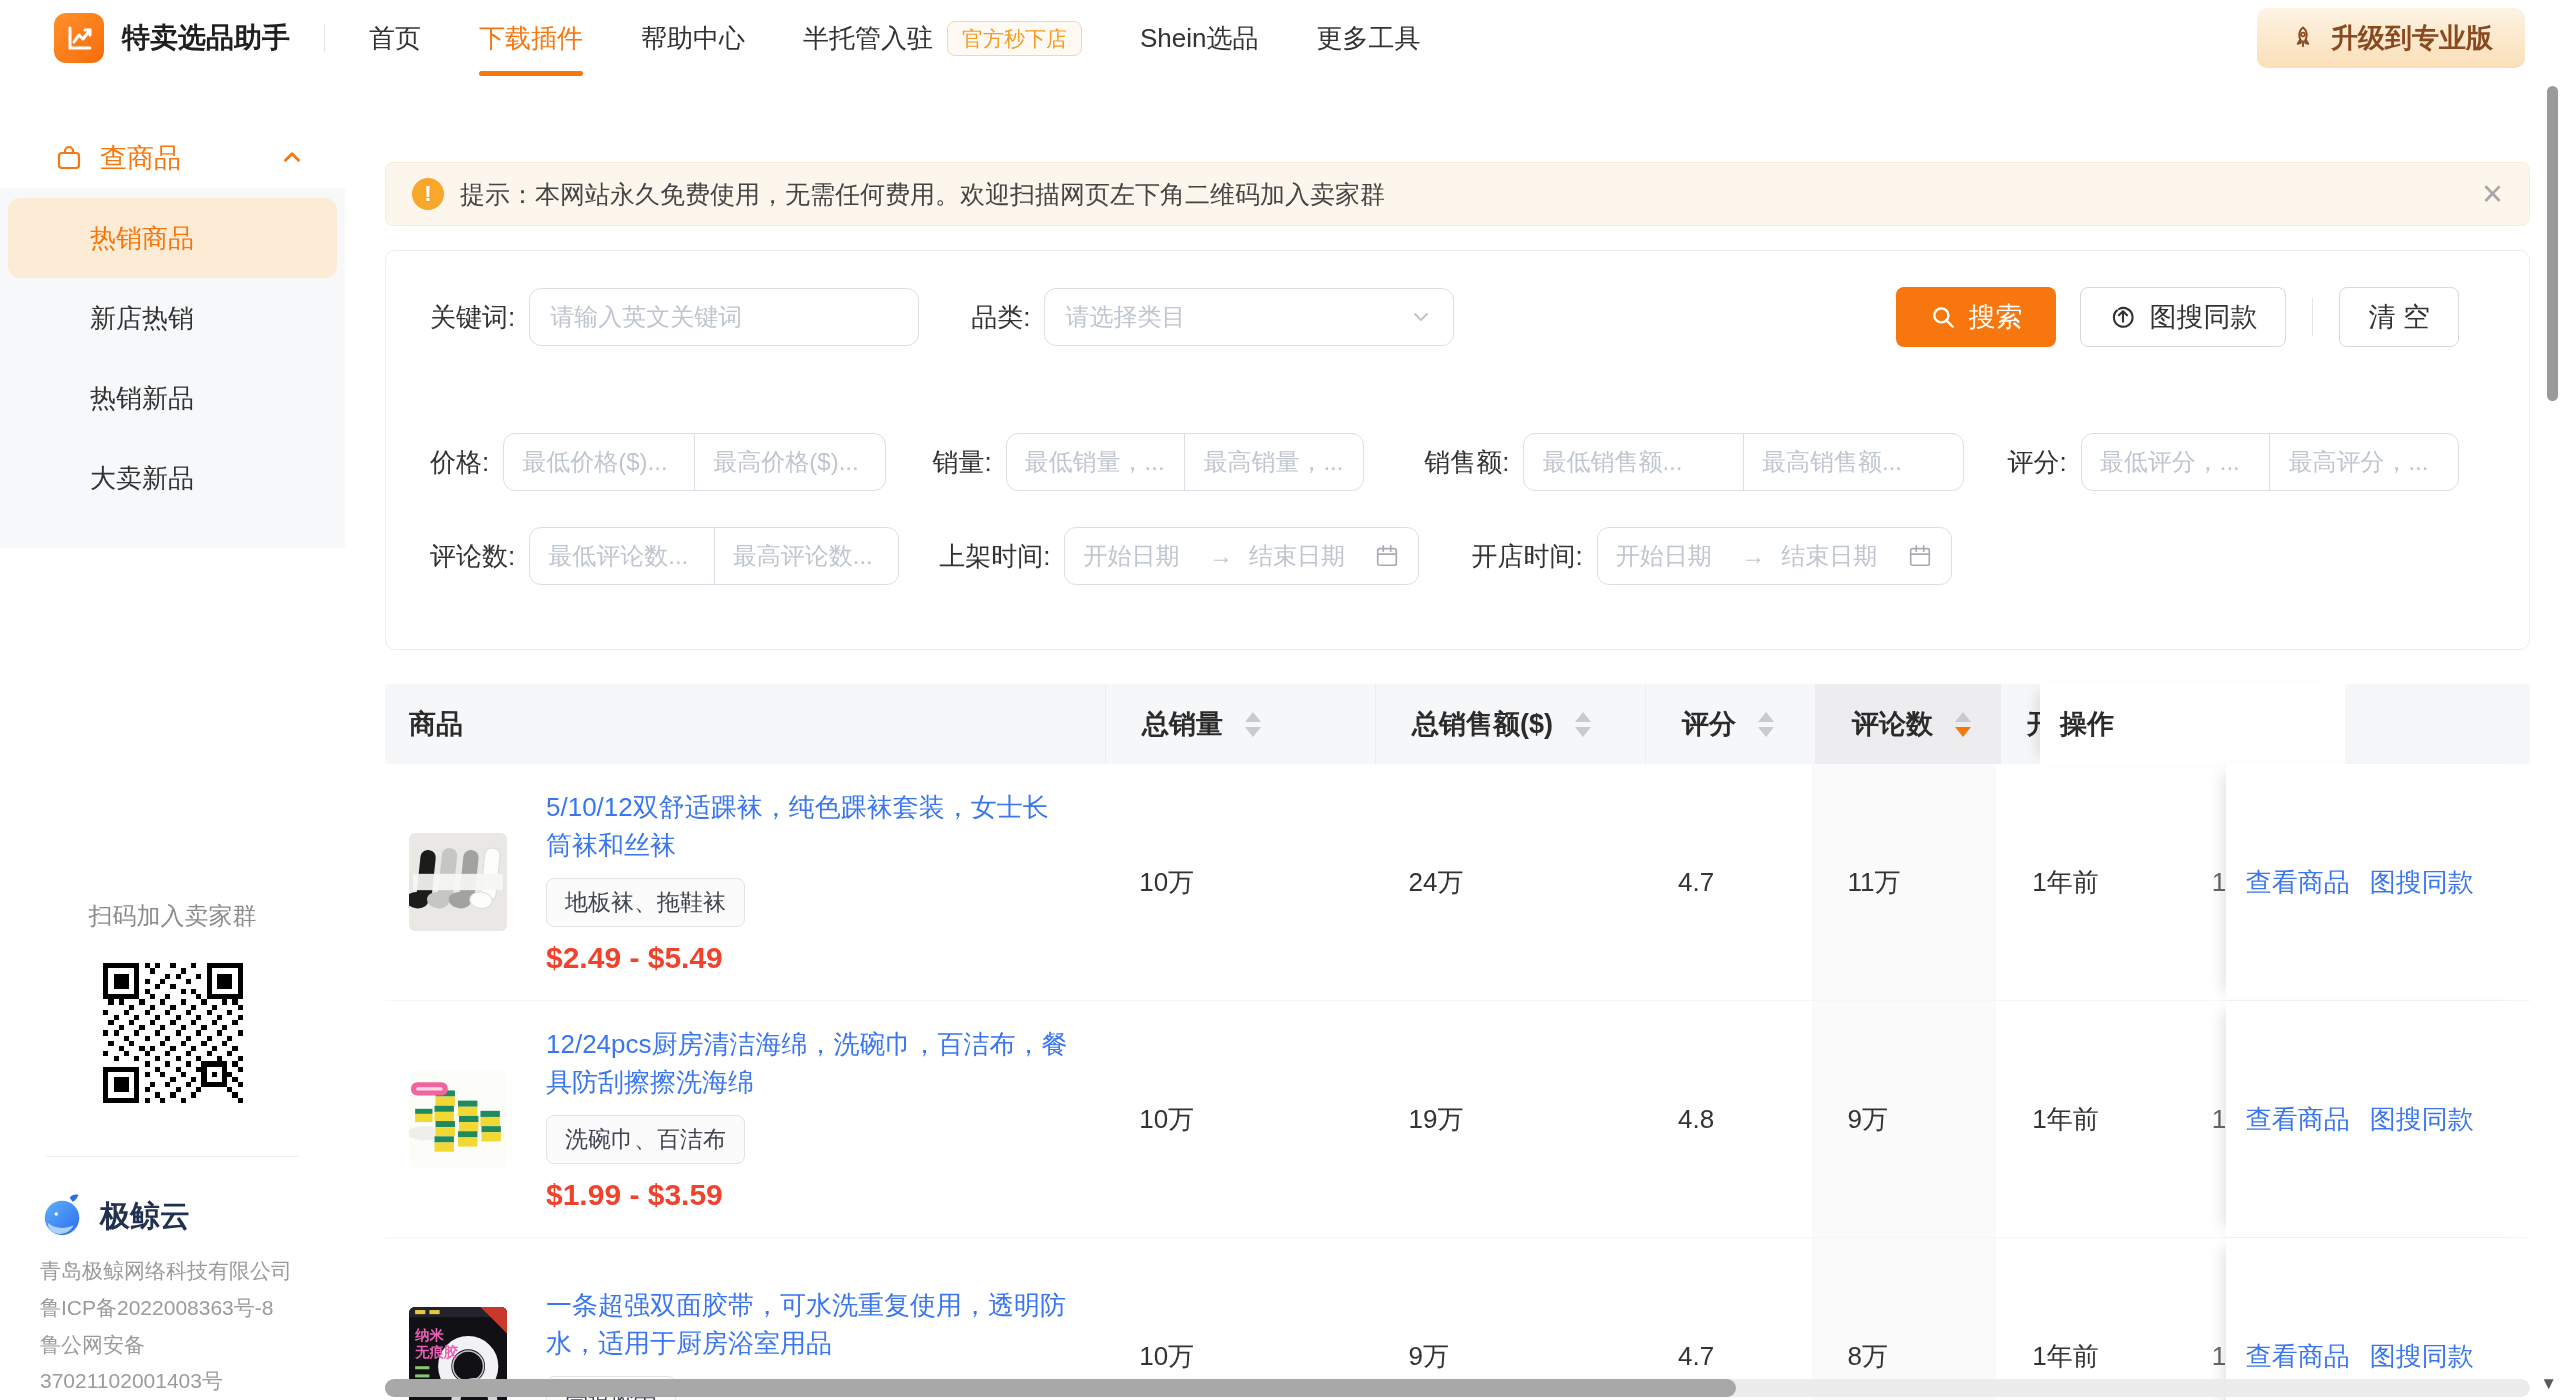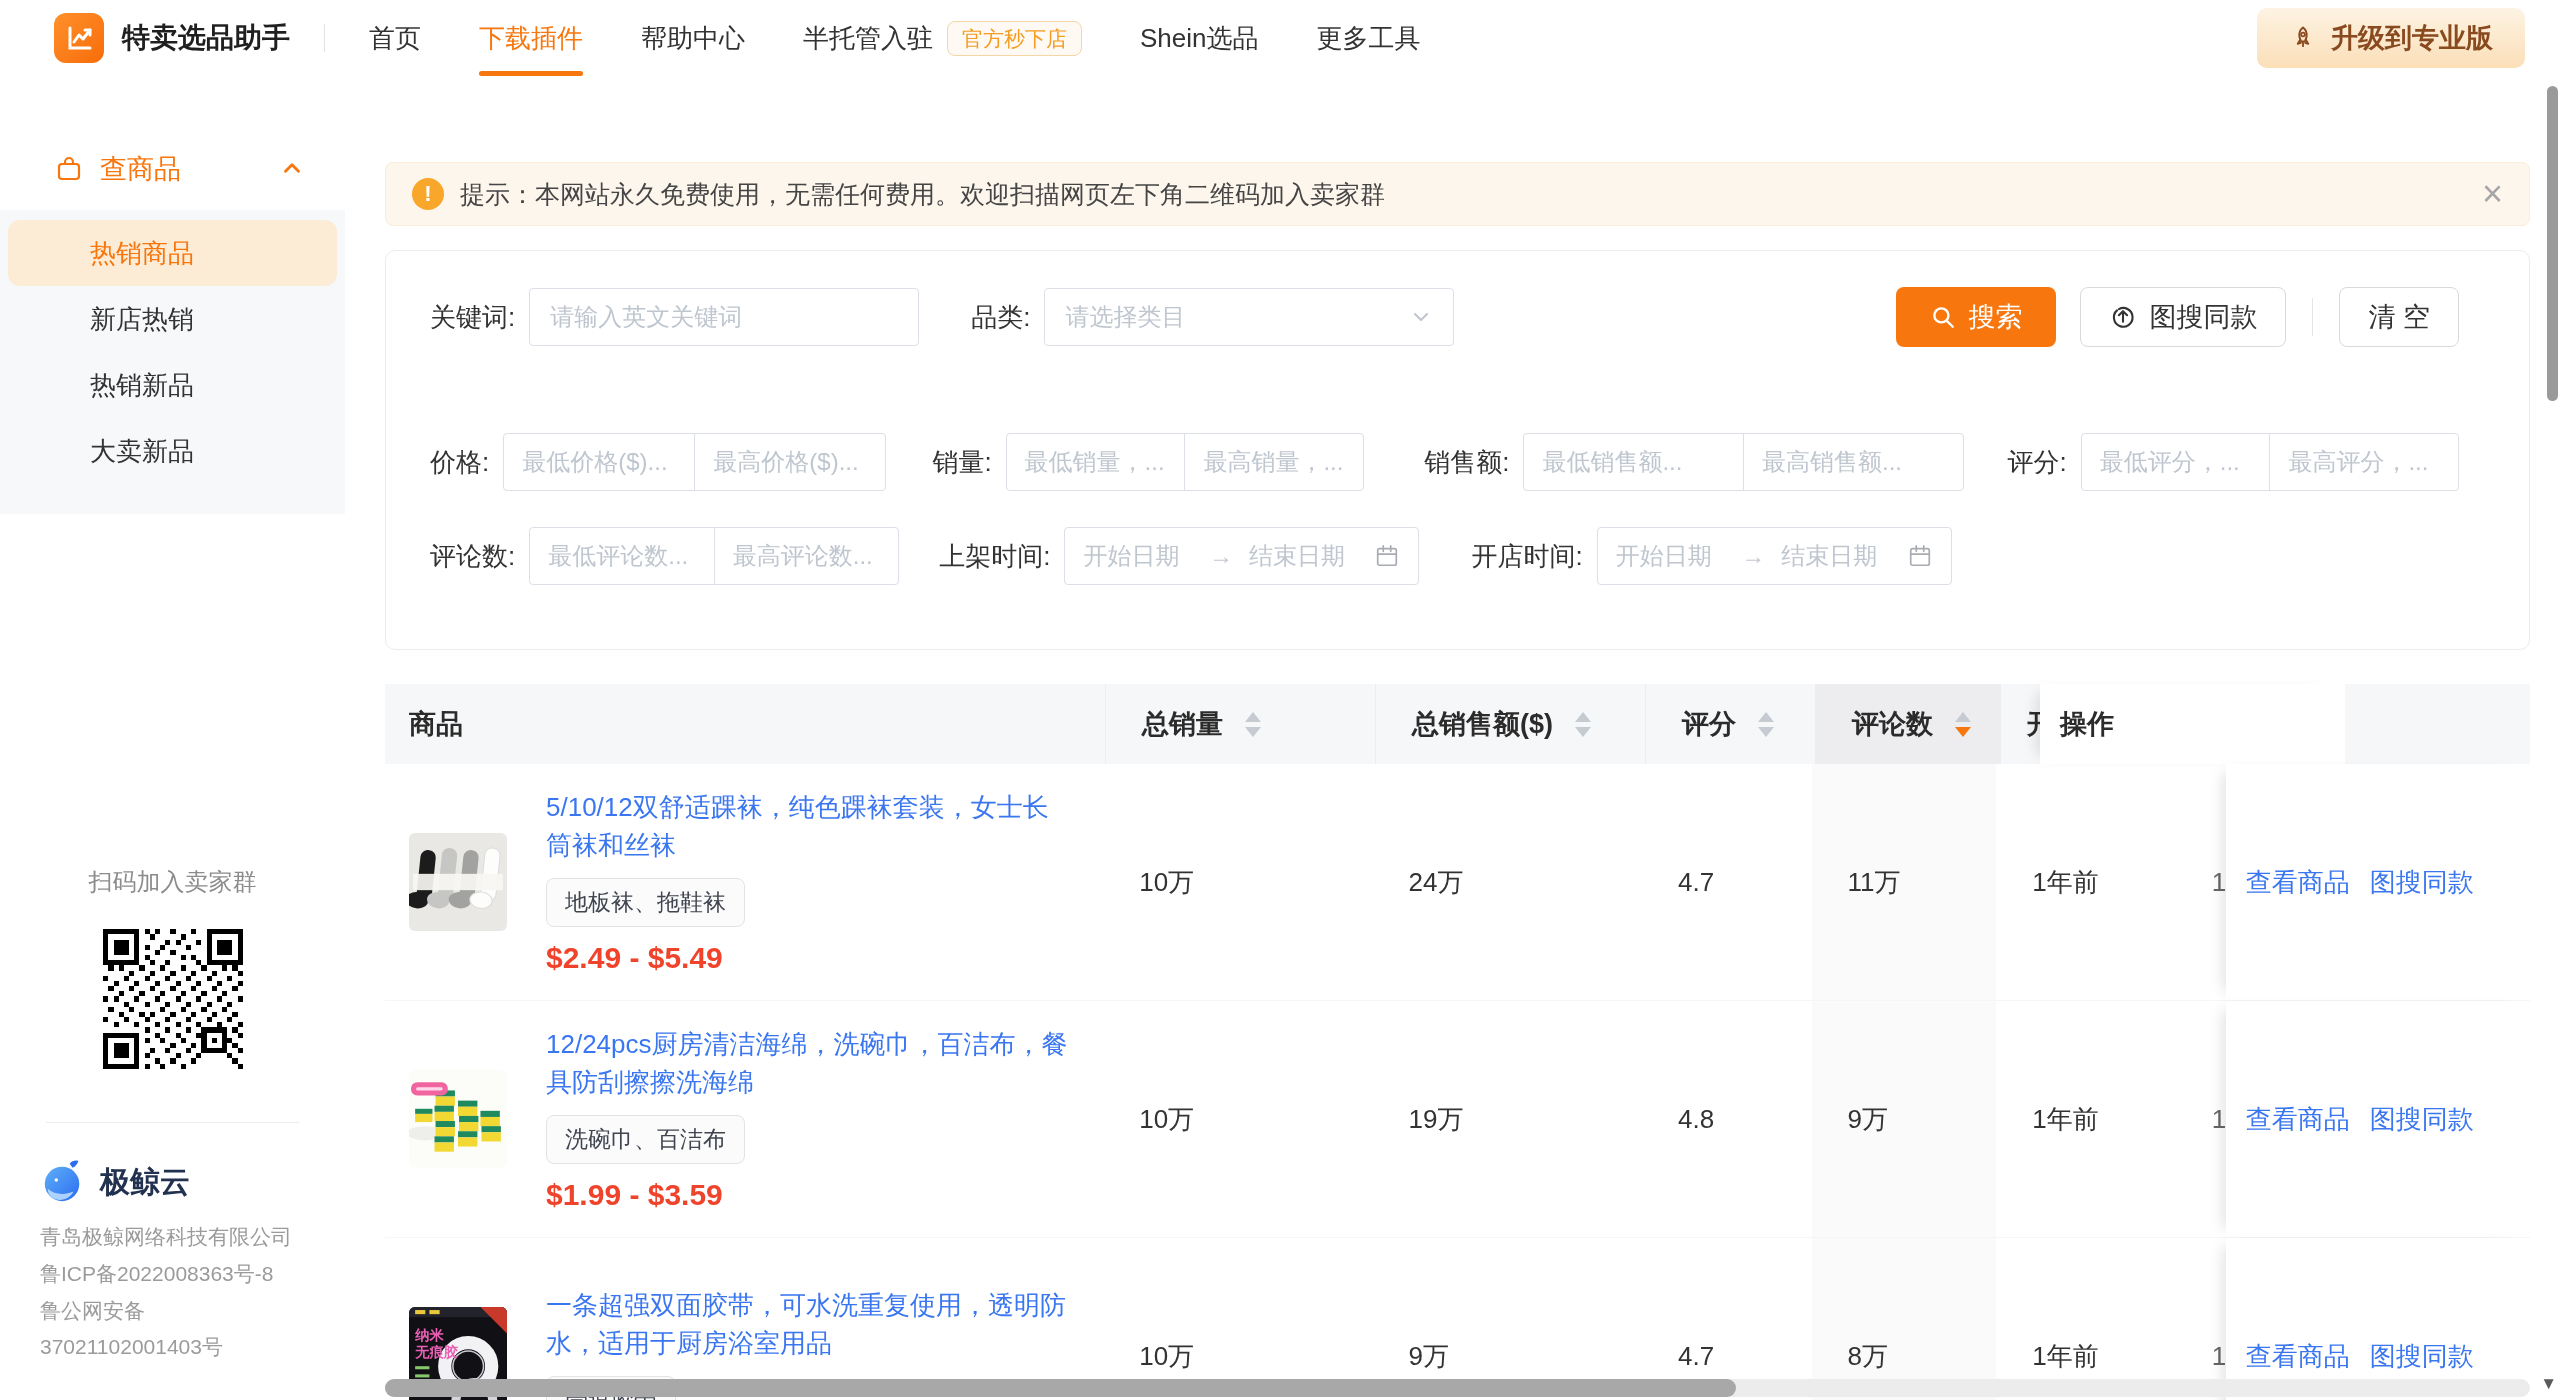--- a/index.html
+++ b/index.html
@@ -24,21 +24,21 @@
 
   
   .layout{display:flex;height:1324px}
 
   
   .sidebar{width:345px;flex:none;background:#fff;padding-top:52px;display:flex;flex-direction:column}
   .side-group-header{height:82px;display:flex;align-items:center;padding-left:54px;cursor:pointer}
   .side-group-label{color:#f7760d;font-size:27px;margin-left:16px}
   .side-chevron{margin-left:auto;margin-right:40px;display:flex}
   .side-menu{background:#f7f8fa;padding:10px 0 30px}
-  .side-item{height:66px;display:flex;align-items:center;padding-left:90px;font-size:26px;color:#333;cursor:pointer}
+  .side-item{height:80px;display:flex;align-items:center;padding-left:90px;font-size:26px;color:#333;cursor:pointer}
   .side-item.active{margin:0 8px;border-radius:12px;background:#fcecd5;color:#f7760d;padding-left:82px;font-weight:500}
   .qr-caption{margin-top:352px;text-align:center;color:#8c8c8c;font-size:24px}
   .qr-box{width:150px;height:150px;margin:26px auto 0;background:#fff}
   .side-divider{margin:48px 46px 0;border-top:1px solid #ededed}
   .side-footer{padding:36px 40px 0}
   .footer-brand{display:flex;align-items:center;gap:14px}
   .footer-brand-text{font-size:30px;font-weight:bold;color:#22314f}
   .footer-lines{margin-top:14px;color:#9b9b9b;font-size:21px;line-height:1.75}
 
   
@@ -49,21 +49,21 @@
        display:flex;align-items:center;justify-content:center;flex:none}
   .notice-text{margin-left:16px;font-size:25px;color:#454545}
   .notice-close{margin-left:auto;color:#a6a6a6;font-size:36px;line-height:1;cursor:pointer}
 
   
   .filter-panel{margin-top:24px;border:1px solid #e9ecf1;border-radius:10px;padding:36px 70px 64px 44px}
   .f-row{display:flex;align-items:center}
   .f-rowA{margin-bottom:86px}
   .f-rowB{margin-bottom:36px}
   .f-label{font-size:26px;color:#333;flex:none;white-space:nowrap}
-  .text-input,.select,.pair,.date-range{border:1px solid #dcdfe6;border-radius:4px;height:58px;margin-left:14px;background:#fff}
+  .text-input,.select,.pair,.date-range{border:1px solid #dcdfe6;border-radius:12px;height:58px;margin-left:14px;background:#fff}
   .text-input{width:390px;padding:0 20px;font-size:24px;color:#333;outline:none;font-family:inherit}
   .text-input::placeholder,.pair input::placeholder{color:#bfc6cf}
   .select{width:410px;display:flex;align-items:center;justify-content:space-between;padding:0 20px;cursor:pointer}
   .select-placeholder{color:#bfc6cf;font-size:24px}
   .pair{display:flex;overflow:hidden}
   .pair input{border:none;outline:none;height:100%;padding:0 18px;font-size:24px;flex:1;min-width:0;background:transparent;font-family:inherit}
   .pair .sep{width:1px;height:100%;background:#dcdfe6;flex:none}
   .w390{width:390px}.w365{width:365px}.w380{width:448px}.w385{width:385px}.w370{width:370px}
   .date-range{width:355px;display:flex;align-items:center;padding:0 18px;gap:16px;cursor:pointer}
   .dr-text{flex:1;color:#bfc6cf;font-size:24px;white-space:nowrap}

